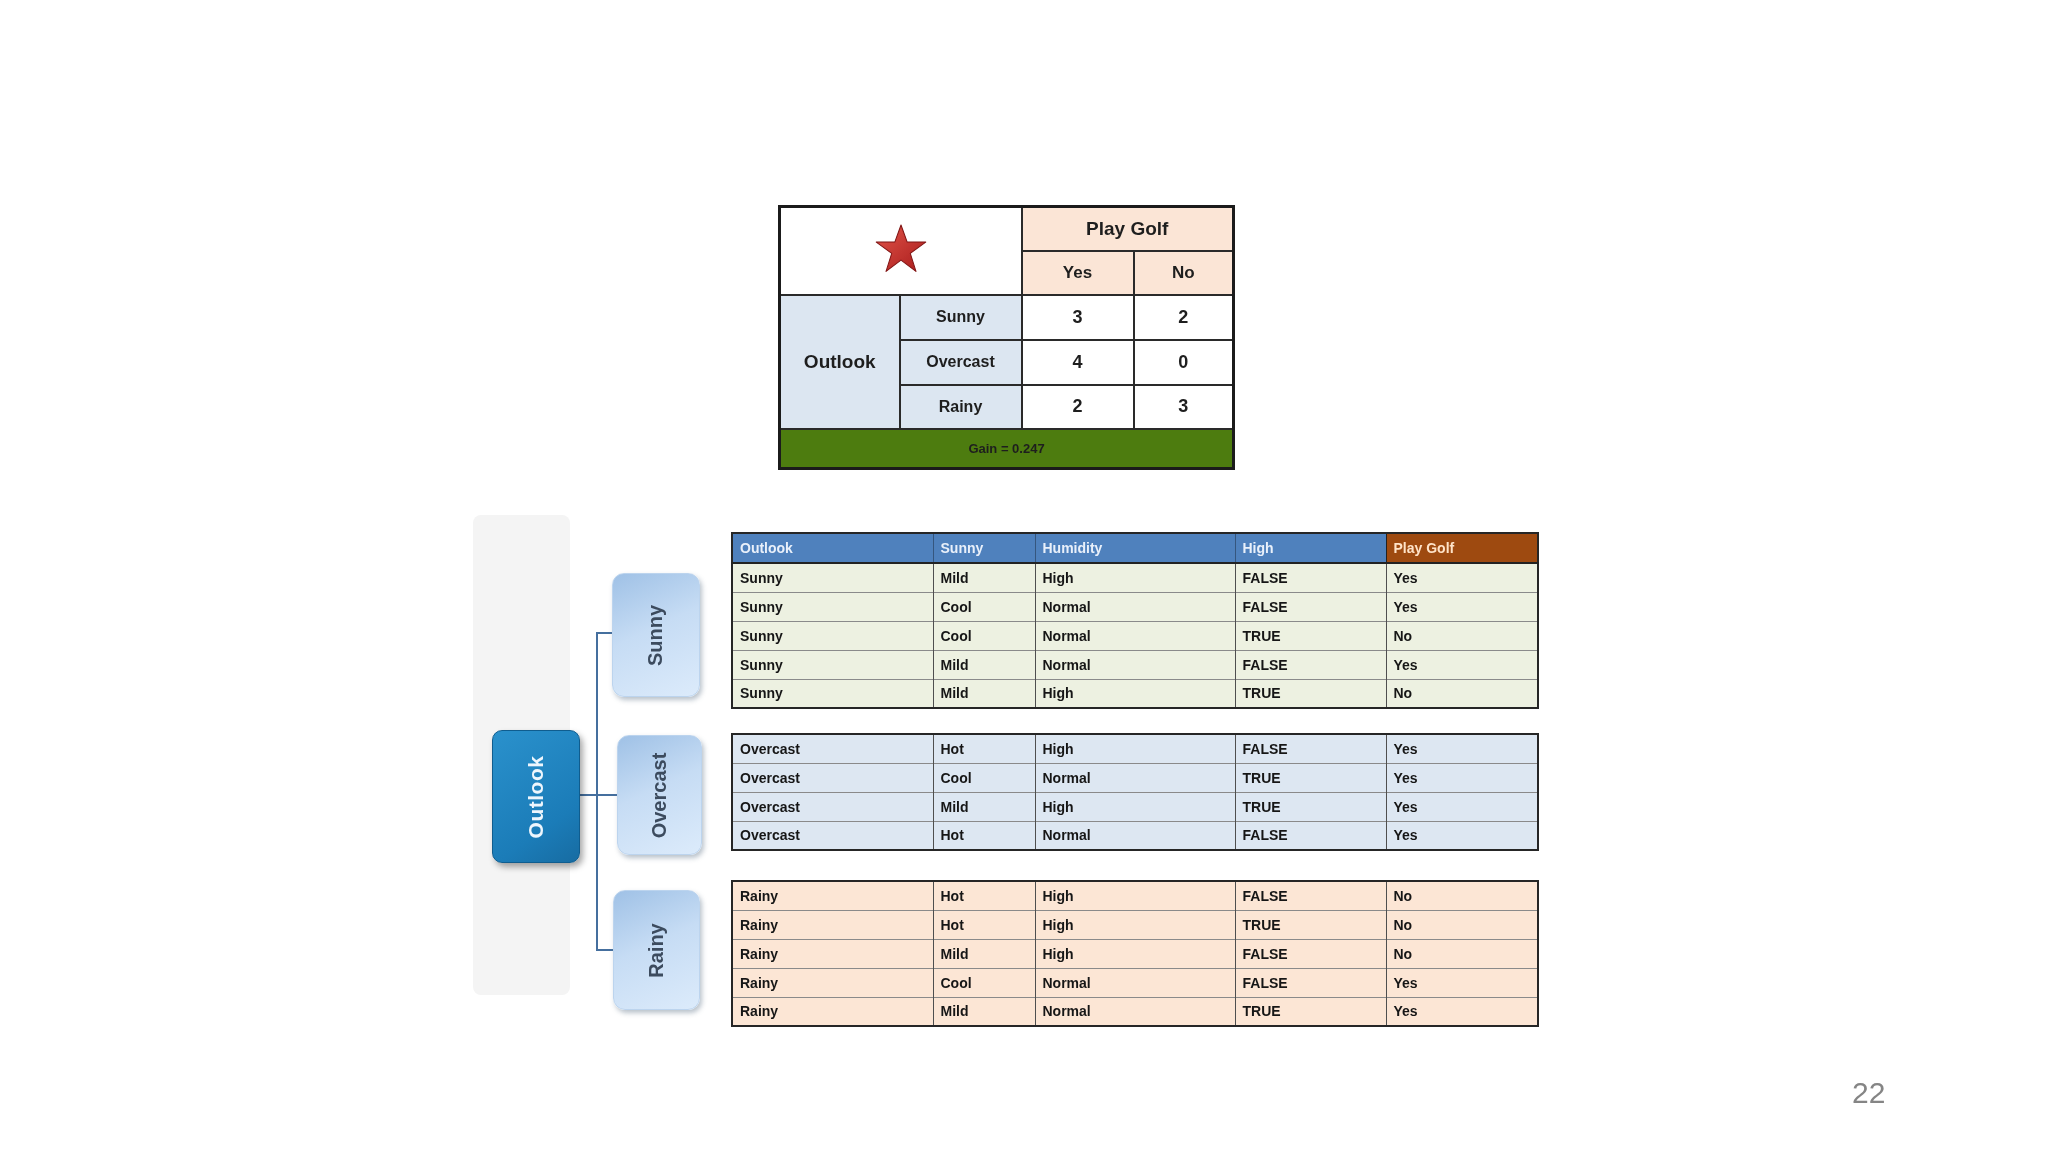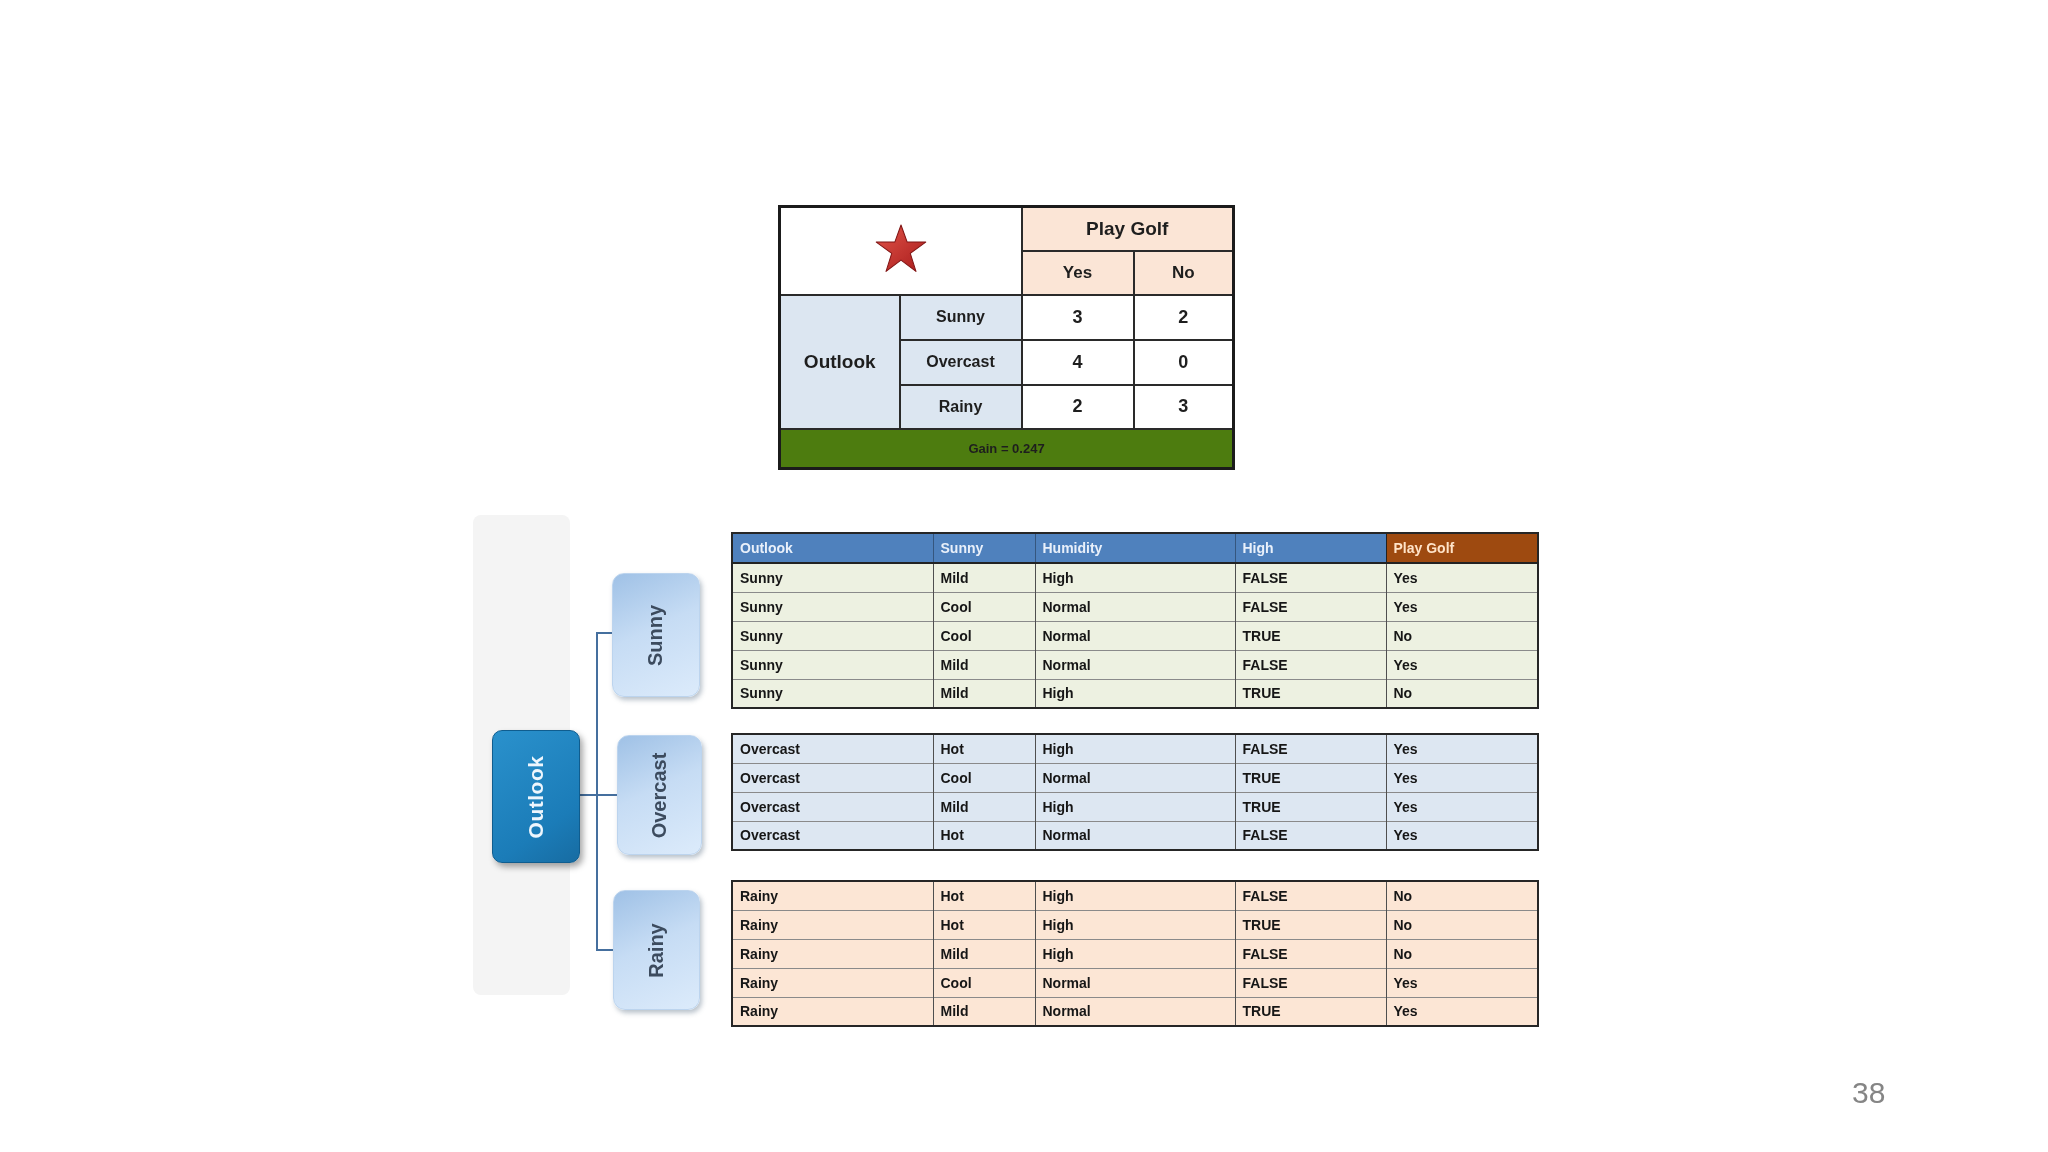--- a/index.html
+++ b/index.html
@@ -289,15 +289,15 @@
         <tr>
           <td>Rainy</td>
           <td>Mild</td>
           <td>Normal</td>
           <td>TRUE</td>
           <td>Yes</td>
         </tr>
       </tbody>
   </table>
 
-  <div class="page-number">38</div>
+  <div class="page-number">22</div>
 
 </div>
 
 </body></html>

